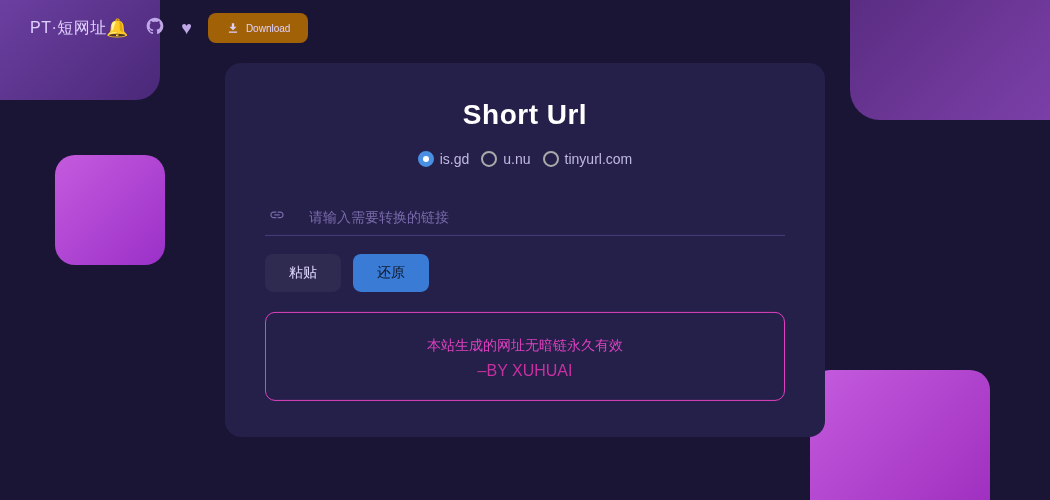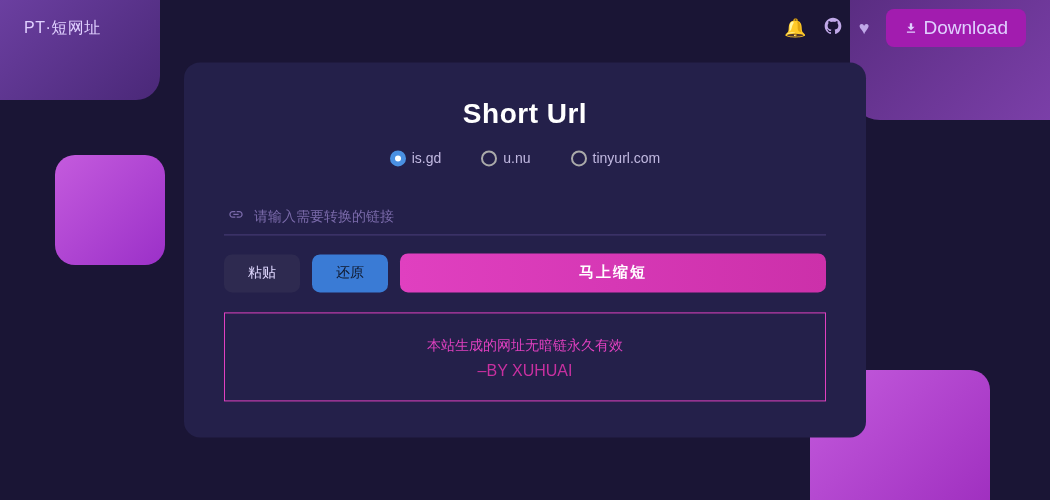--- a/index.html
+++ b/index.html
@@ -57,22 +57,21 @@
 
     
     .header {
       position: absolute;
       top: 0;
       left: 0;
       right: 0;
       height: 56px;
       display: flex;
       align-items: center;
-      justify-content: space-between;
-      padding: 0 24px;
+      padding: 0 30px;
       z-index: 10;
     }
 
     .header-logo {
       color: #e0d0ff;
       font-size: 16px;
       font-weight: 500;
       letter-spacing: 0.5px;
     }
 
@@ -82,60 +81,60 @@
       gap: 16px;
     }
 
     .header-icon {
       color: #c0a8e8;
       font-size: 18px;
       cursor: pointer;
     }
 
     .download-btn {
-      background: #a21caf;
+      background: #a16207;
       border: none;
       border-radius: 8px;
       color: #e0d0ff;
       padding: 8px 18px;
-      font-size: 19px;
+      font-size: 10px;
       cursor: pointer;
       display: flex;
       align-items: center;
       gap: 6px;
     }
 
     
     .main-card {
       position: absolute;
       top: 50%;
       left: 50%;
       transform: translate(-50%, -50%);
-      width: 682px;
+      width: 600px;
       background: #24204a;
       border-radius: 16px;
       padding: 36px 40px 36px;
       z-index: 5;
     }
 
     .card-title {
       text-align: center;
       color: #ffffff;
       font-size: 28px;
       font-weight: 600;
       margin-bottom: 20px;
       letter-spacing: 0.5px;
     }
 
     
     .radio-group {
       display: flex;
       align-items: center;
       justify-content: center;
-      gap: 40px;
+      gap: 12px;
       margin-bottom: 32px;
     }
 
     .radio-option {
       display: flex;
       align-items: center;
       gap: 6px;
       cursor: pointer;
     }
 
@@ -168,21 +167,21 @@
     }
 
     
     .input-row {
       display: flex;
       align-items: center;
       background: transparent;
       border-bottom: 1px solid #4a3d7a;
       margin-bottom: 18px;
       padding: 8px 4px;
-      gap: 10px;
+      gap: 24px;
     }
 
     .link-icon {
       color: #7a6aaa;
       font-size: 16px;
     }
 
     .url-input {
       flex: 1;
       background: transparent;
@@ -235,21 +234,21 @@
       padding: 10px 24px;
       font-size: 15px;
       font-weight: 600;
       cursor: pointer;
       letter-spacing: 2px;
     }
 
     
     .info-box {
       border: 1px solid #e040c0;
-      border-radius: 0;
+      border-radius: 10px;
       padding: 20px;
       text-align: center;
     }
 
     .info-line {
       color: #e040c0;
       font-size: 14px;
       line-height: 1.8;
     }
 
@@ -312,20 +311,19 @@
       <svg width="16" height="16" viewBox="0 0 24 24" fill="#7a6aaa">
         <path d="M3.9 12c0-1.71 1.39-3.1 3.1-3.1h4V7H7c-2.76 0-5 2.24-5 5s2.24 5 5 5h4v-1.9H7c-1.71 0-3.1-1.39-3.1-3.1zM8 13h8v-2H8v2zm9-6h-4v1.9h4c1.71 0 3.1 1.39 3.1 3.1s-1.39 3.1-3.1 3.1h-4V17h4c2.76 0 5-2.24 5-5s-2.24-5-5-5z"></path>
       </svg>
     </span>
     <input class="url-input" type="text" placeholder="请输入需要转换的链接" style="">
   </div>
 
   <div class="button-row">
     <button class="btn-paste">粘贴</button>
     <button class="btn-restore">还原</button>
-    <button class="btn-shorten">马上缩短</button>
   </div>
 
   <div class="info-box">
     <div class="info-line">本站生成的网址无暗链永久有效</div>
     <div class="info-line-small">–BY XUHUAI</div>
   </div>
 </div>
 
 </body></html>

